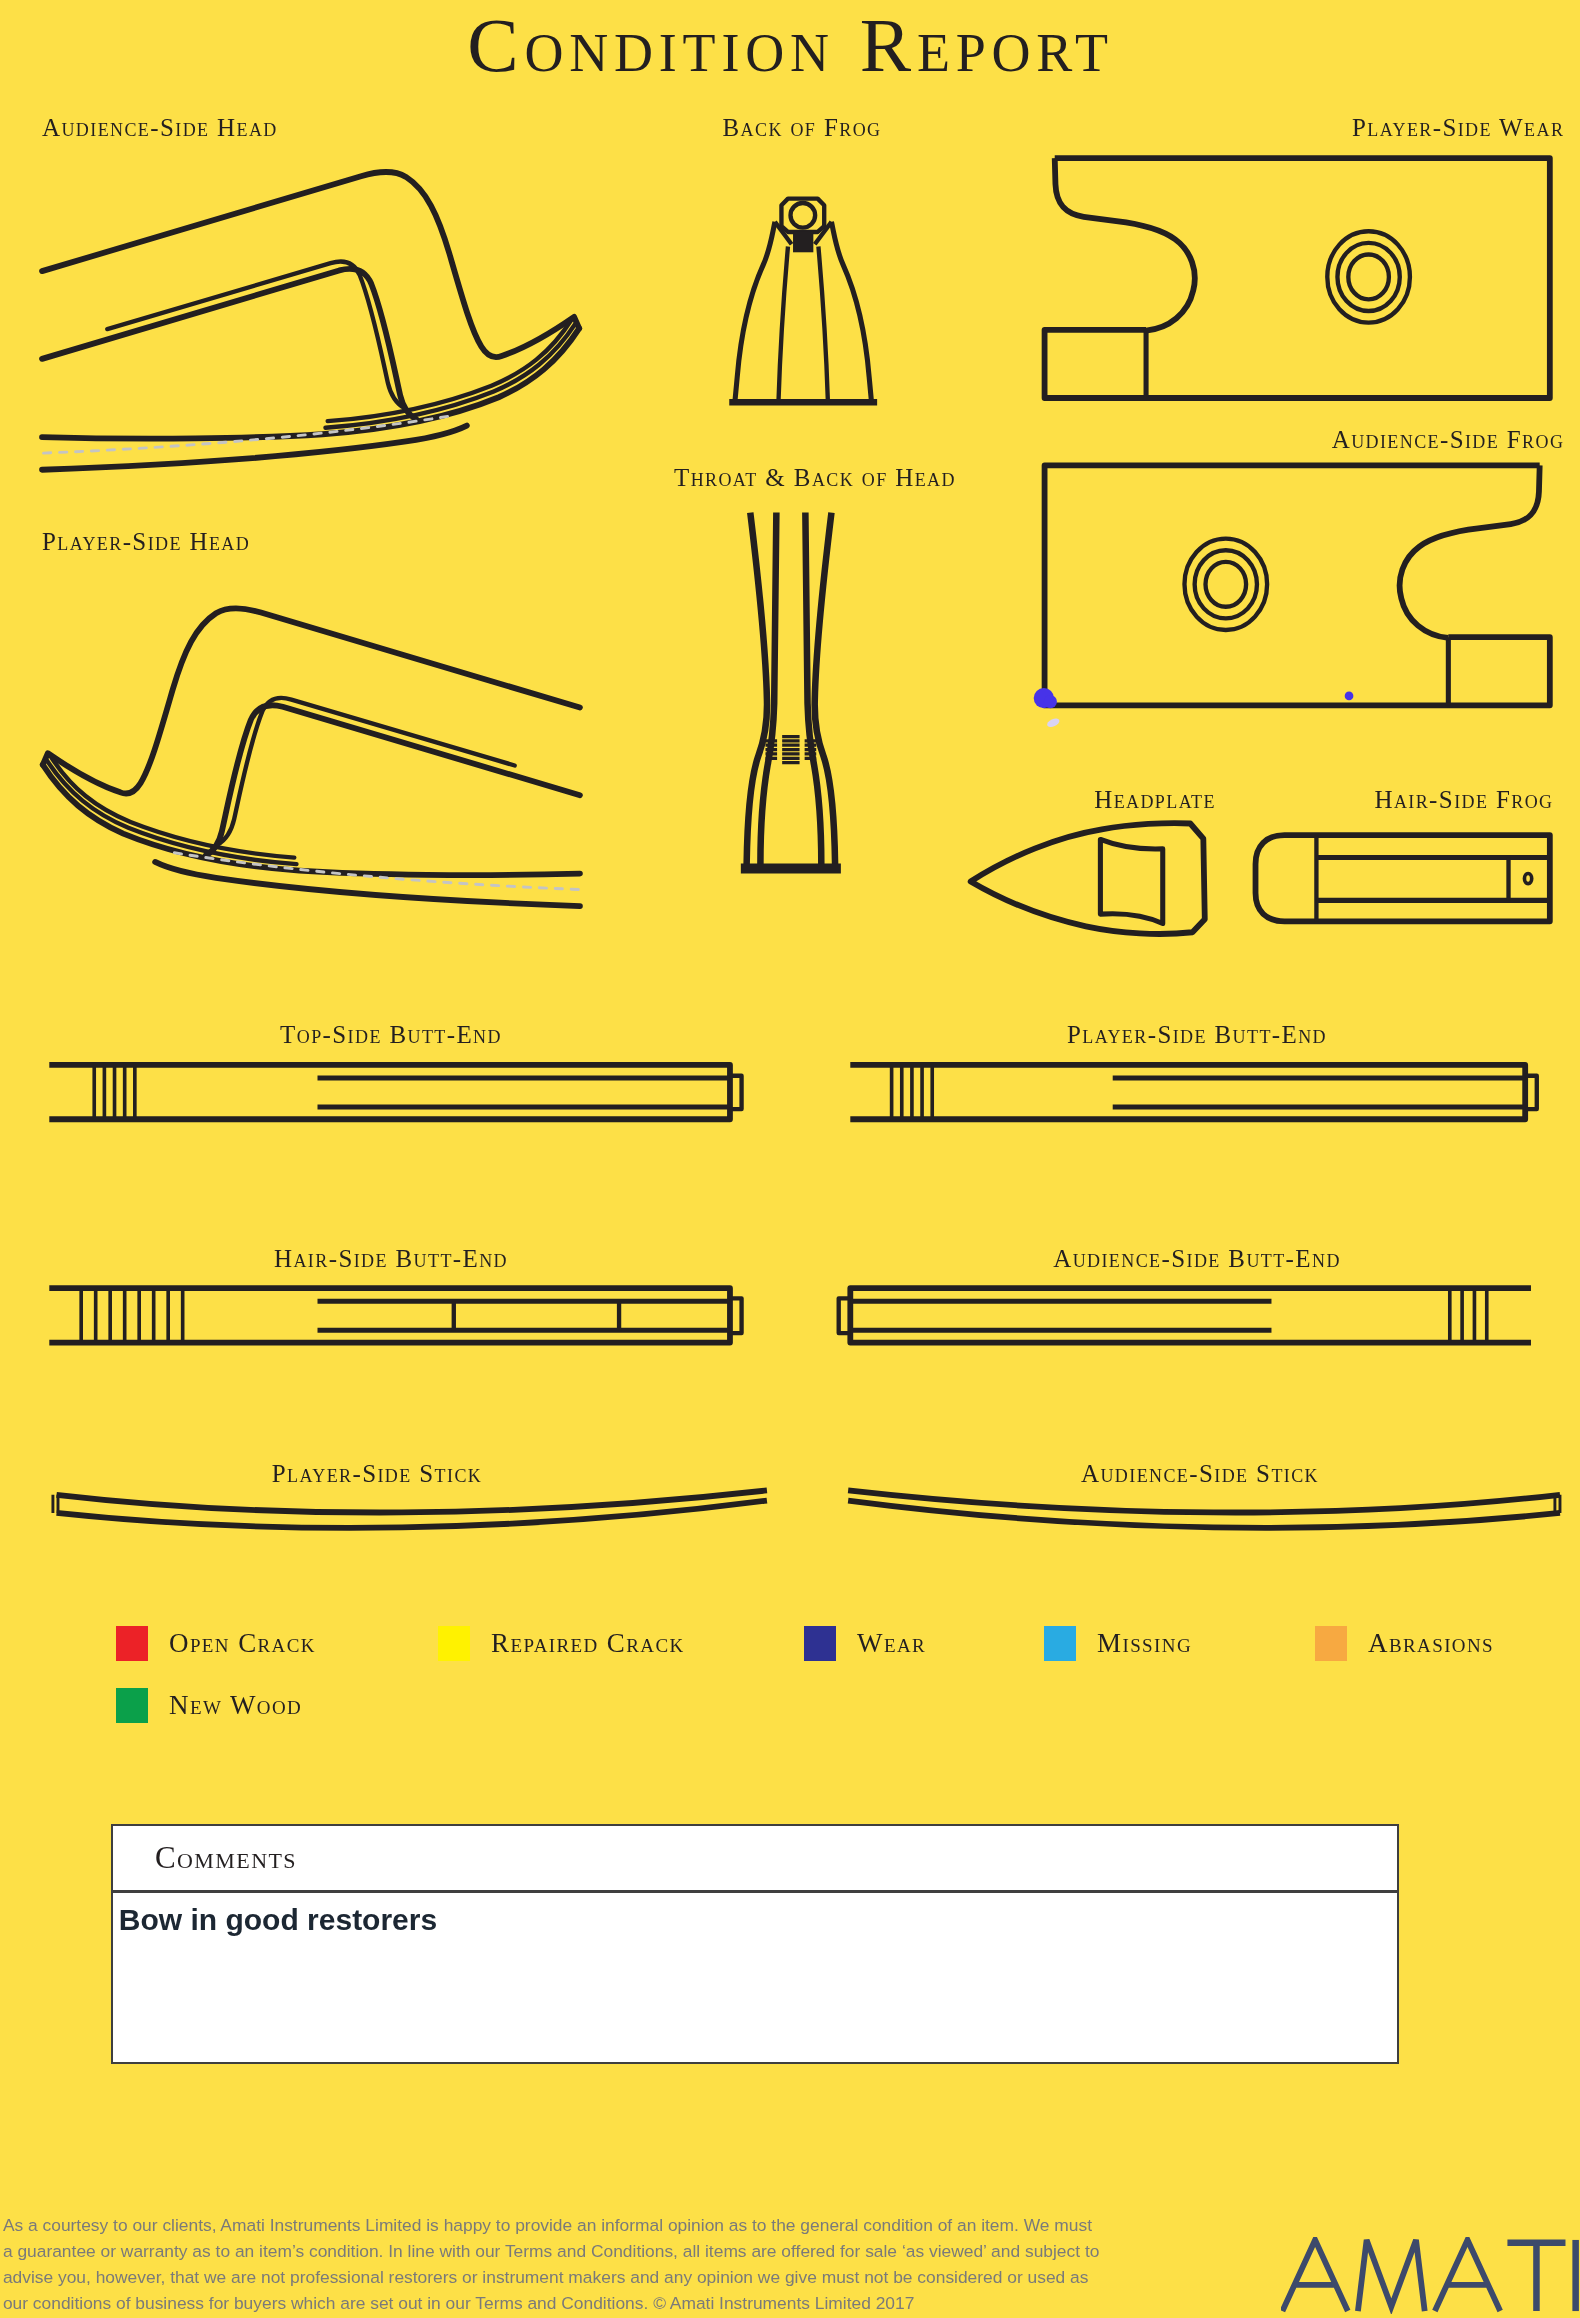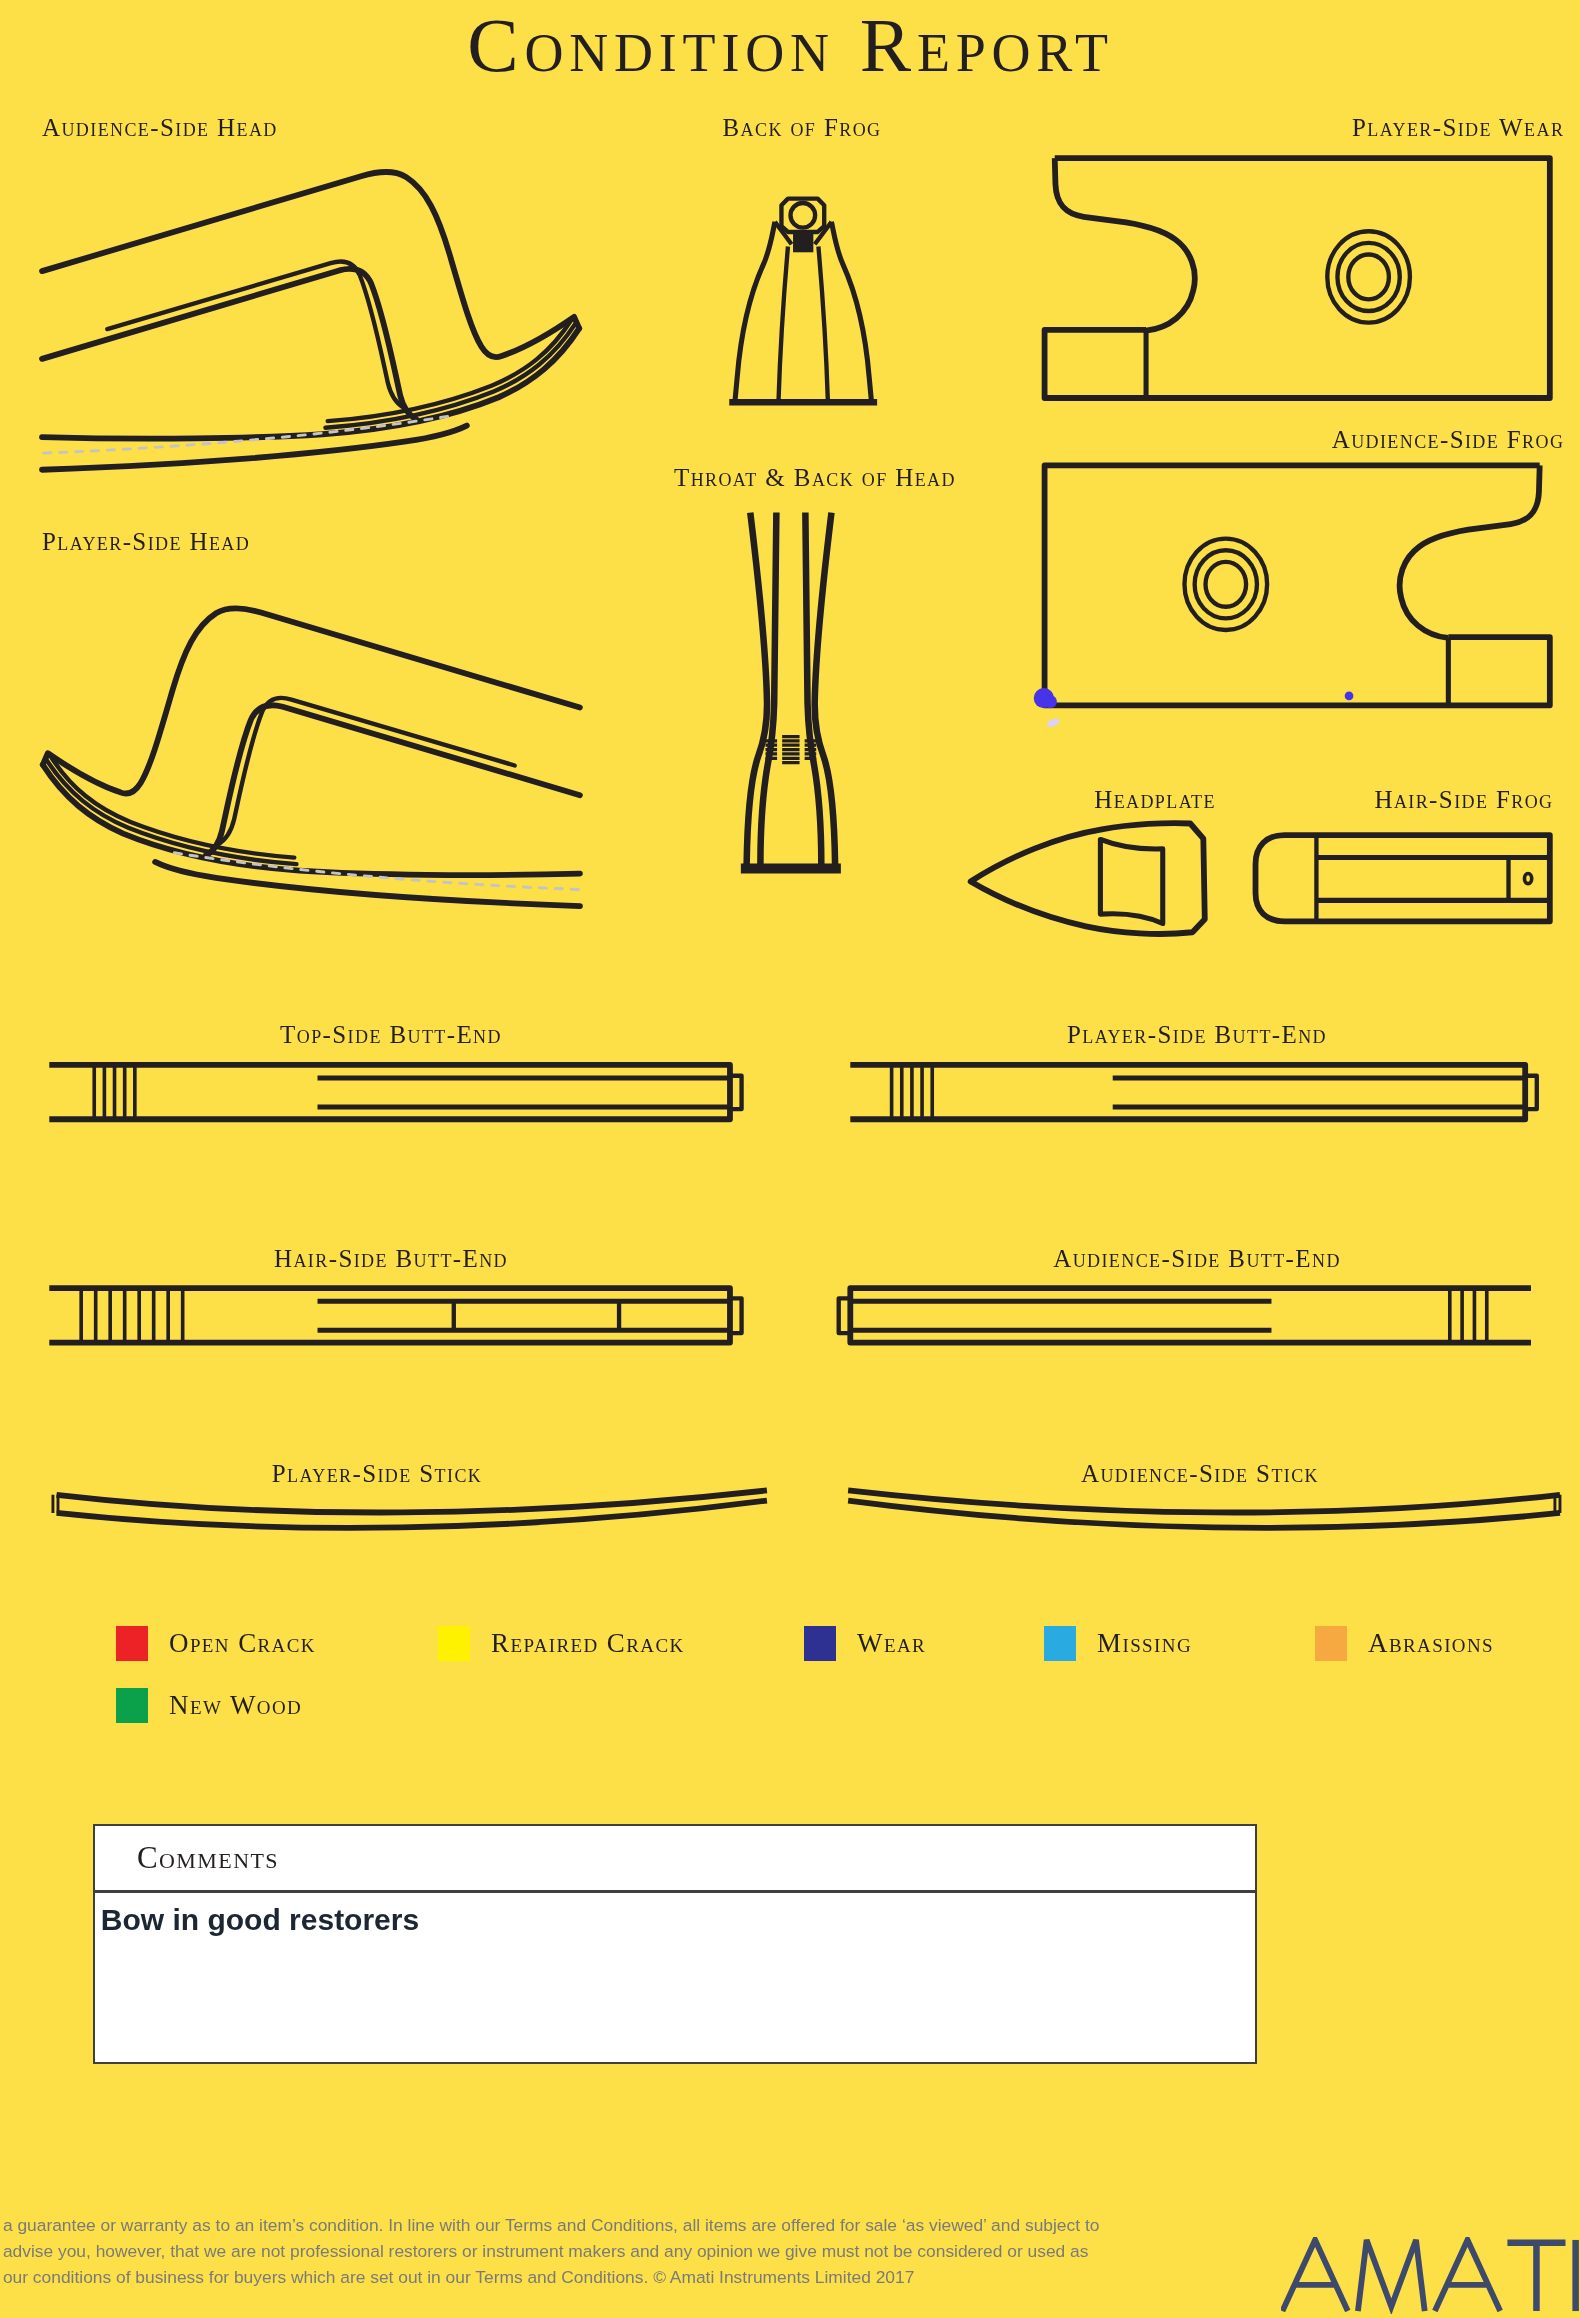--- a/index.html
+++ b/index.html
@@ -9,21 +9,21 @@
   .title{position:absolute;left:50%;top:1.4px;transform:translateX(-50%);
          font-family:"Liberation Serif",serif;font-variant:small-caps;
          font-size:77px;letter-spacing:5.8px;color:#231F20;white-space:nowrap;}
   .dlabel{position:absolute;font-family:"Liberation Serif",serif;font-variant:small-caps;
           font-size:25px;letter-spacing:1.4px;color:#231F20;white-space:nowrap;}
   .dlabel.center{transform:translateX(-50%);}
   .legend-item{position:absolute;display:flex;align-items:center;gap:21px;height:36px;}
   .swatch{width:32px;height:35px;flex:0 0 auto;}
   .legend-label{font-family:"Liberation Serif",serif;font-variant:small-caps;
                 font-size:27px;letter-spacing:1.4px;color:#231F20;white-space:nowrap;}
-  .comments-box{position:absolute;left:93px;top:1824px;width:1164px;height:240px;
+  .comments-box{position:absolute;left:111px;top:1824px;width:1288px;height:240px;
                 border:2.9px solid #3f3f3f;box-sizing:border-box;background:#fff;}
   .comments-header{height:67px;border-bottom:3.6px solid #3f3f3f;display:flex;align-items:center;
                    padding-left:42px;box-sizing:border-box;}
   .comments-header span{font-variant:small-caps;font-size:31px;letter-spacing:1.4px;color:#231F20;}
   .comments-text{padding:10px 7.2px 0 5.8px;font-family:"Liberation Sans",sans-serif;
                  font-weight:bold;font-size:30px;color:#1c2733;}
   .footer-text{position:absolute;left:2.9px;top:2212px;font-family:"Liberation Sans",sans-serif;
                font-size:17.4px;line-height:26px;color:#7a7a7a;}
   .footer-text div{white-space:nowrap;}
   #amati-logo{position:absolute;left:1281px;top:2237px;}
@@ -207,20 +207,21 @@
   </div>
 
   <div class="comments-box">
     <div class="comments-header">
       <span>Comments</span>
     </div>
     <div class="comments-text">Bow in good restorers</div>
   </div>
 
   <div class="footer-text">
+    <div>As a courtesy to our clients, Amati Instruments Limited is happy to provide an informal opinion as to the general condition of an item. We must</div>
     <div>a guarantee or warranty as to an item’s condition. In line with our Terms and Conditions, all items are offered for sale ‘as viewed’ and subject to</div>
     <div>advise you, however, that we are not professional restorers or instrument makers and any opinion we give must not be considered or used as</div>
     <div>our conditions of business for buyers which are set out in our Terms and Conditions. © Amati Instruments Limited 2017</div>
   </div>
 
   <svg id="amati-logo" width="299" height="77" viewBox="0 0 412 106" fill="none" stroke="#3D4A6B" stroke-width="8">
     <path d="M 2 102 L 47 4 L 92 102 M 20 66 H 74"></path>
     <path d="M 106 102 L 118 4 L 152 96 L 186 4 L 198 102"></path>
     <path d="M 212 102 L 257 4 L 302 102 M 230 66 H 284"></path>
     <path d="M 312 8 H 392 M 352 8 V 102" stroke-width="9"></path>

